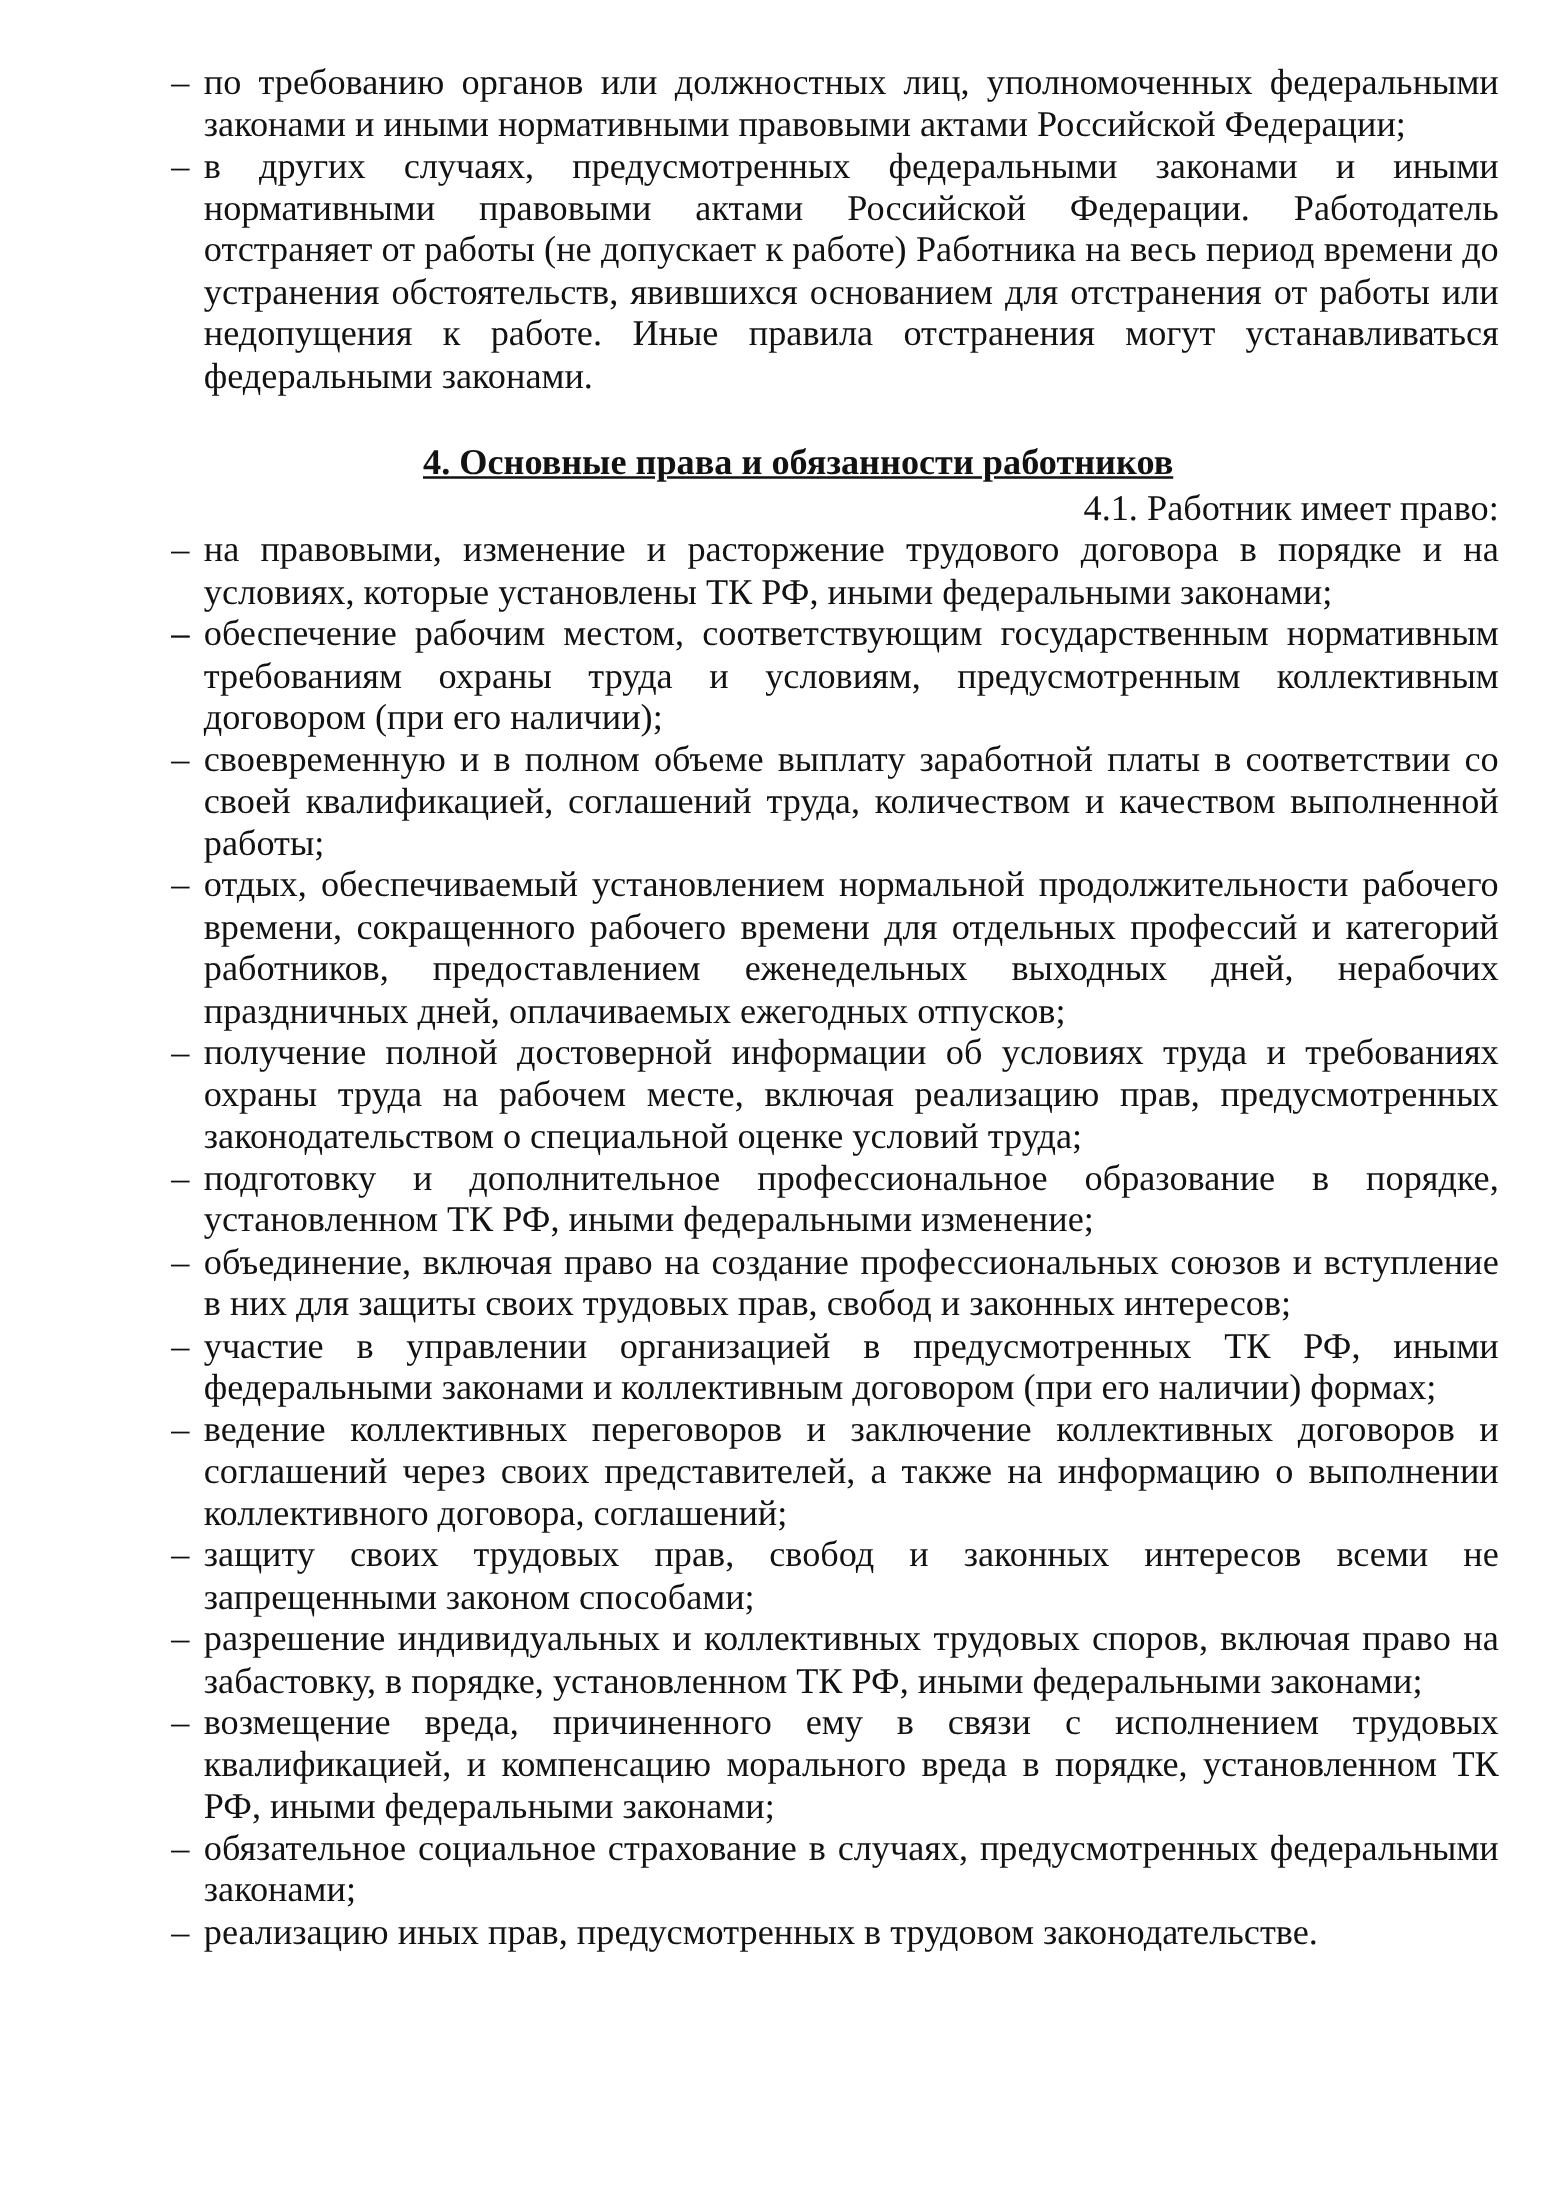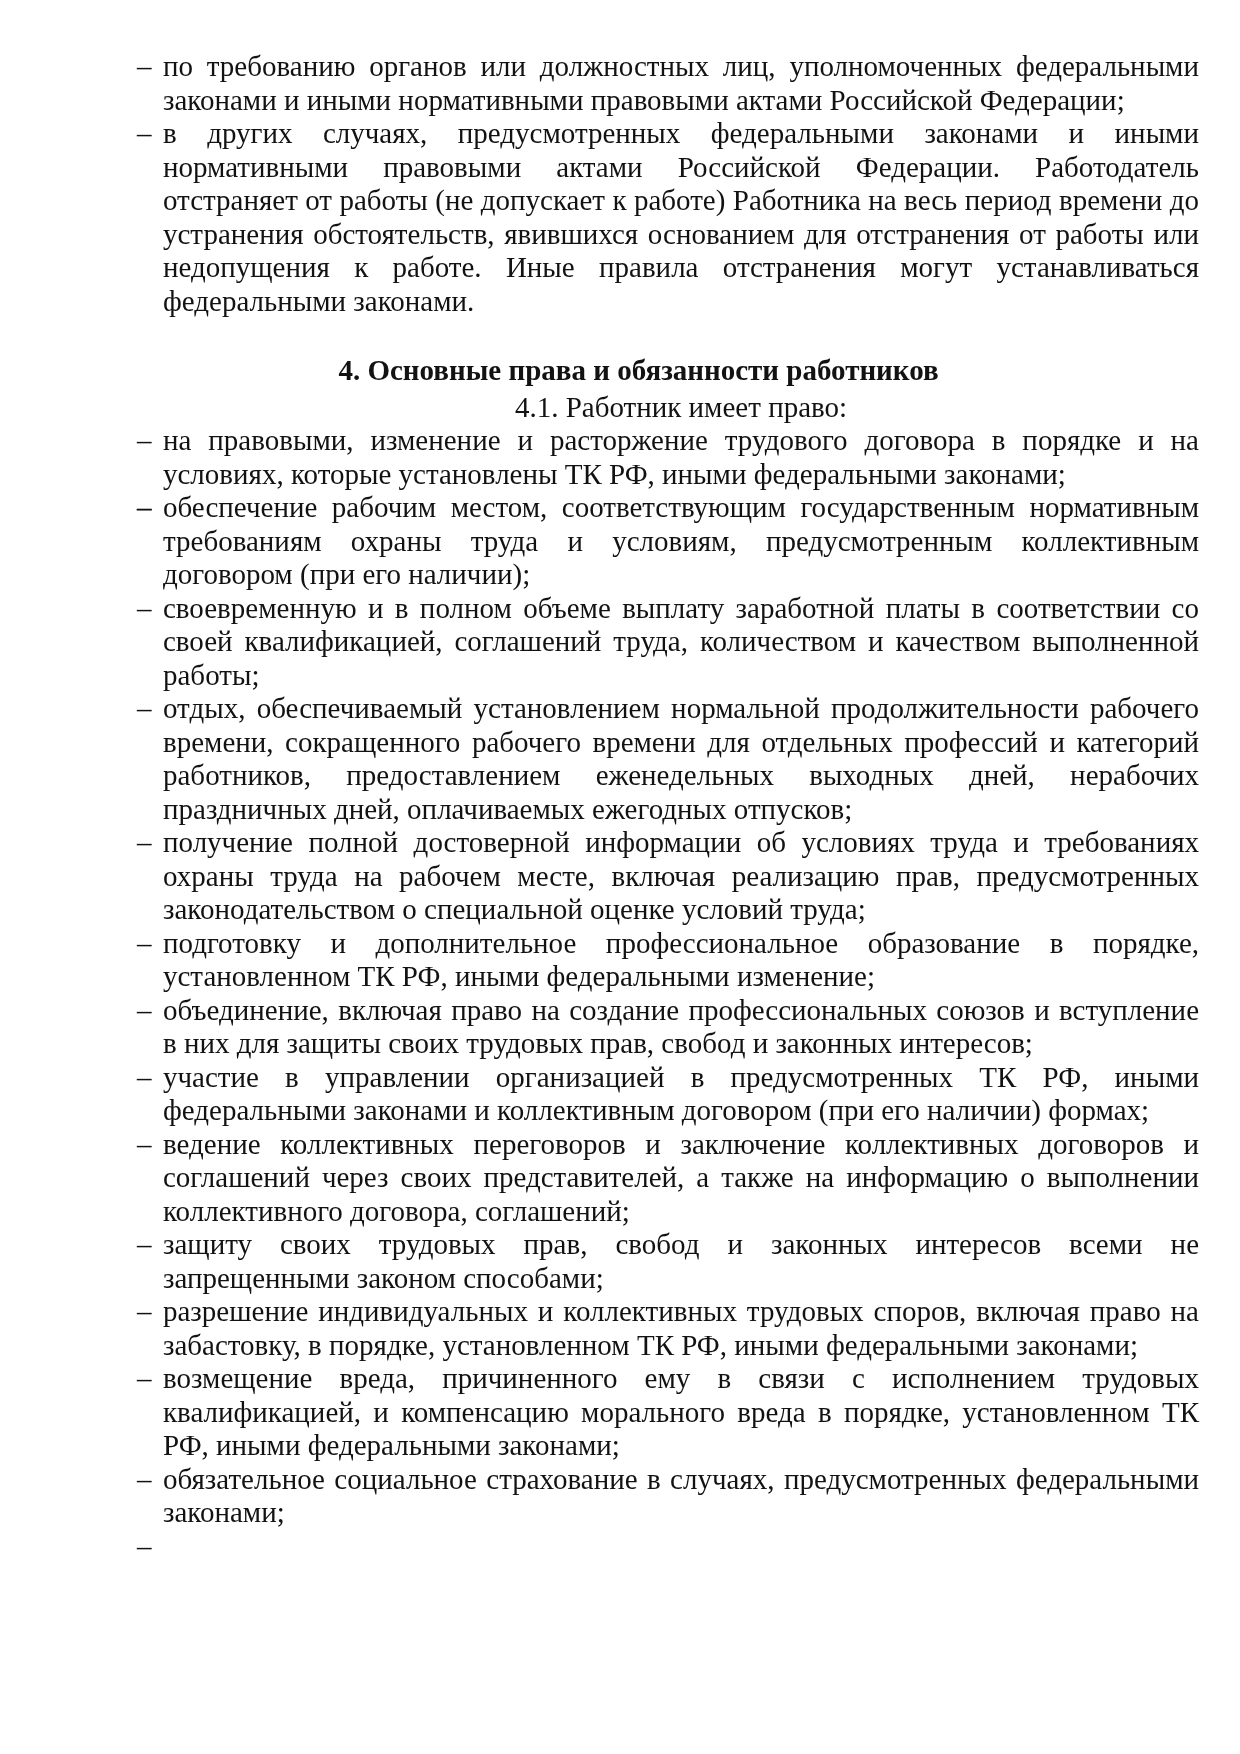--- a/index.html
+++ b/index.html
@@ -27,23 +27,24 @@
     left: -26px;
     top: 0;
     text-align: left;
   }
   .heading {
     font-weight: bold;
     font-size: 29px;
     line-height: 33.5px;
     text-align: center;
     margin: 36px 85px 3px 0;
+    text-decoration: underline;
   }
   .clause {
-    text-align: center;
+    text-align: right;
   }
 </style>
 </head>
 <body>
 
 <div class="page">
   <div class="content">
 
     <div class="li">
       <span class="dash">–</span>
@@ -108,16 +109,17 @@
     <div class="li">
       <span class="dash">–</span>
       <span>возмещение вреда, причиненного ему в связи с исполнением трудовых квалификацией, и компенсацию морального вреда в порядке, установленном ТК РФ, иными федеральными законами;</span>
     </div>
     <div class="li">
       <span class="dash">–</span>
       <span>обязательное социальное страхование в случаях, предусмотренных федеральными законами;</span>
     </div>
     <div class="li">
       <span class="dash">–</span>
+      <span>реализацию иных прав, предусмотренных в трудовом законодательстве.</span>
     </div>
 
   </div>
 </div>
 
 </body></html>

